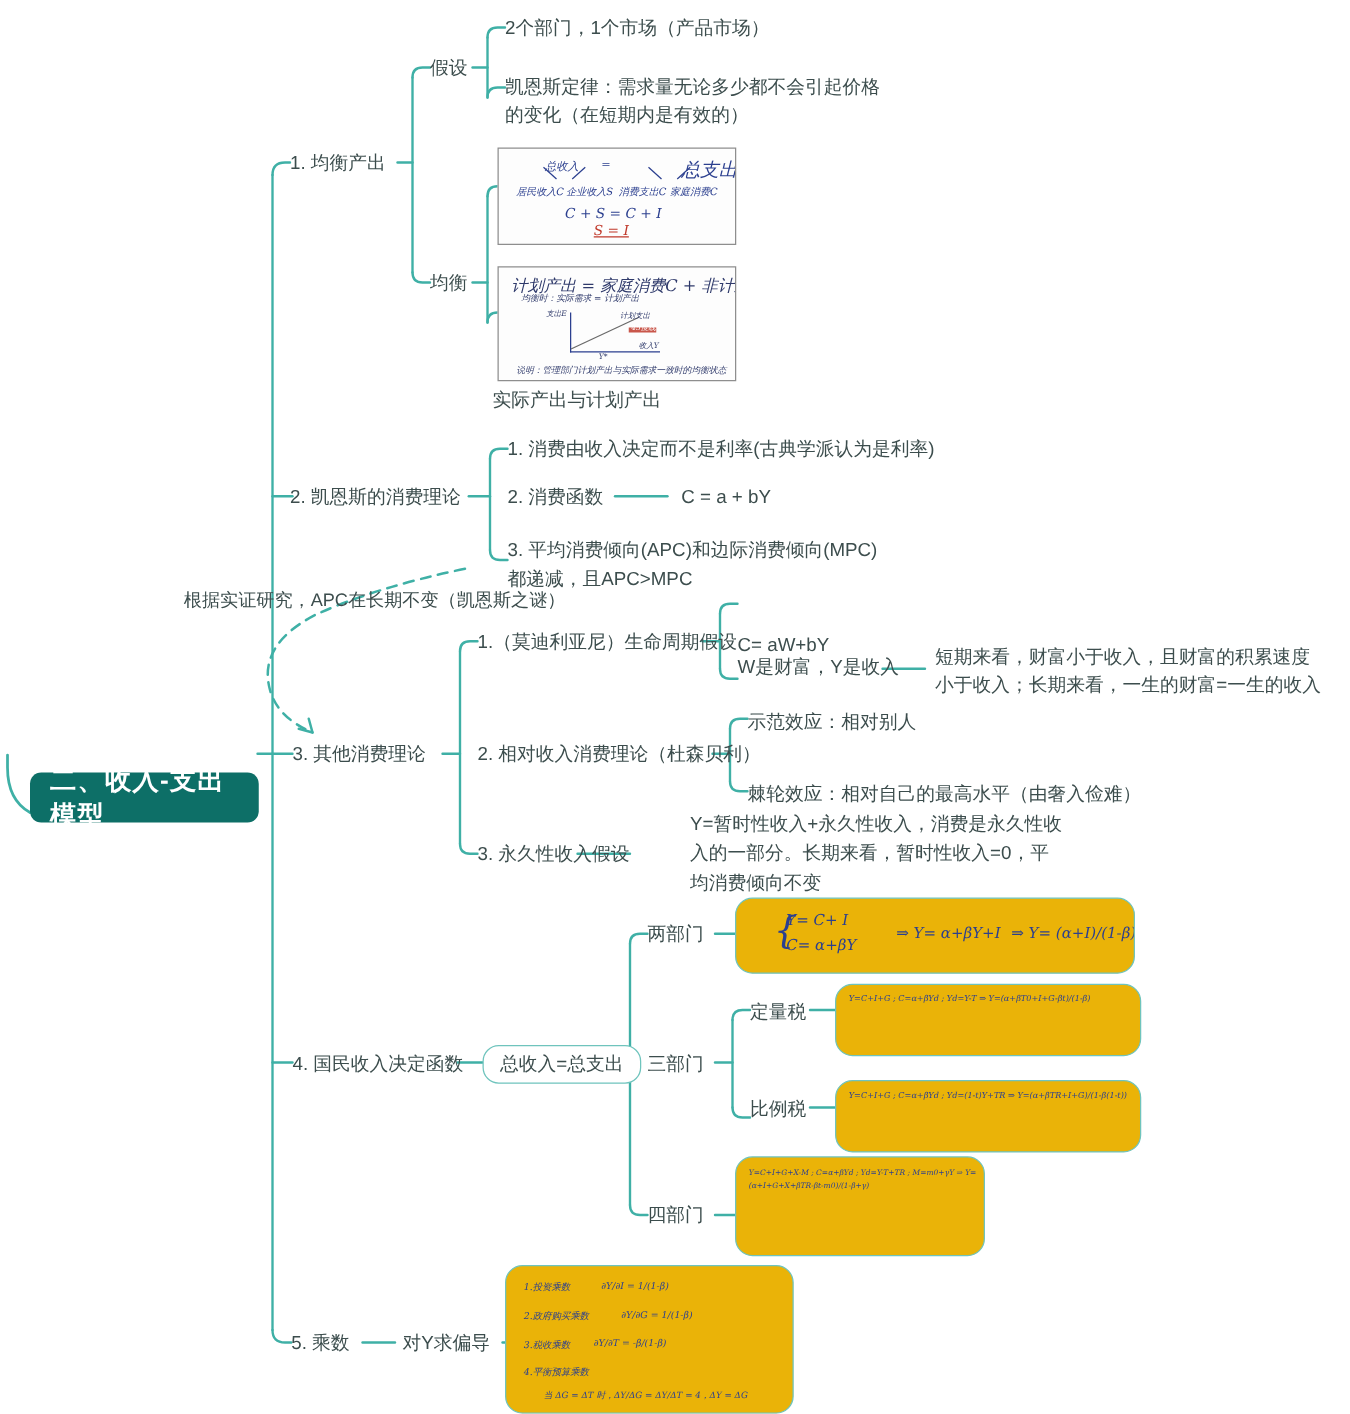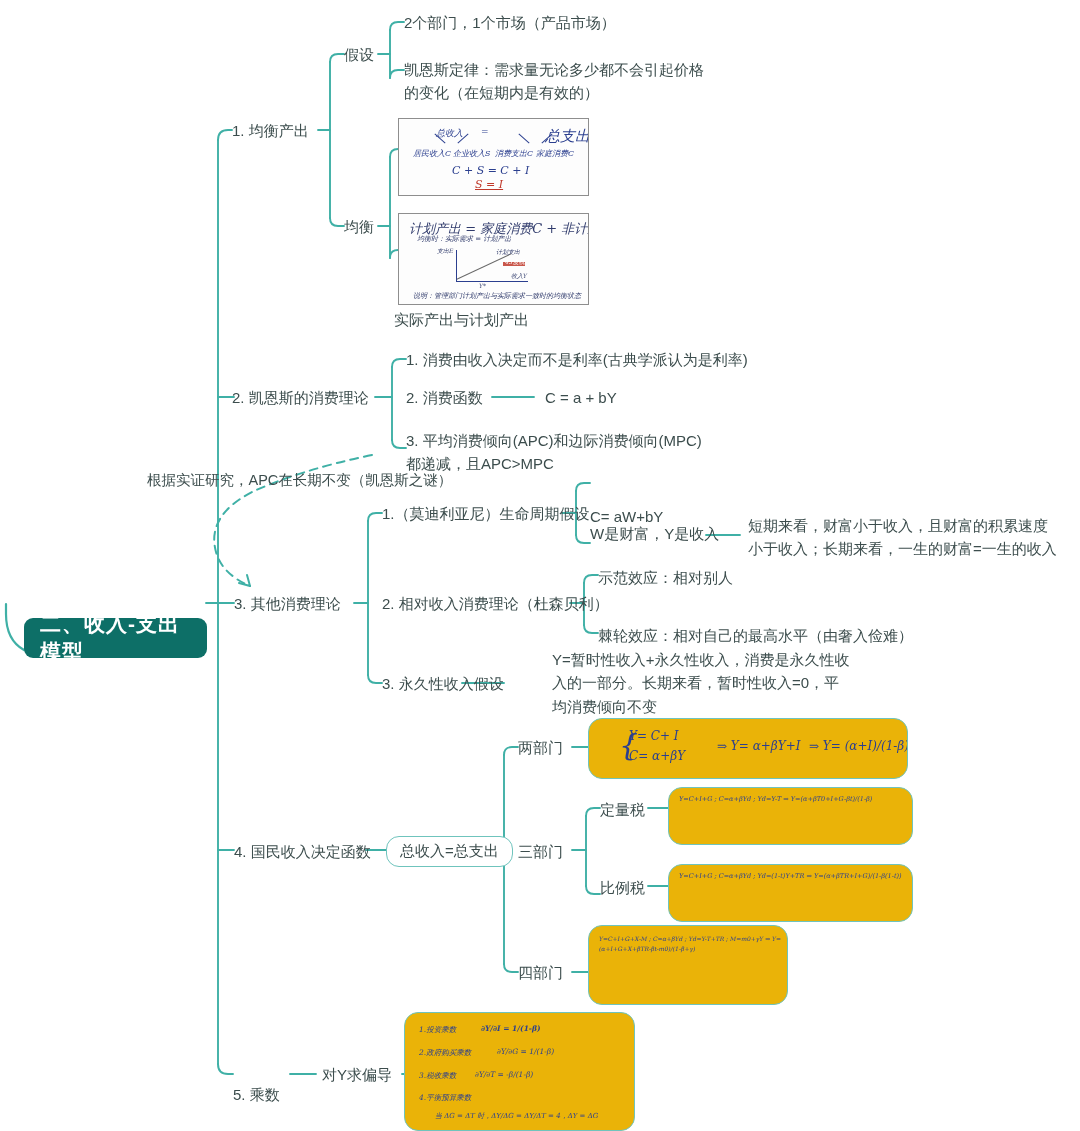--- a/index.html
+++ b/index.html
@@ -222,25 +222,25 @@
 </div>
 
 <div class="formula-box" style="left:668px;top:864px;width:245px;height:58px;">
   <div class="hw" style="left:10px;top:7px;font-size:6.5px;white-space:pre-line;line-height:1.45;">Y=C+I+G ; C=α+βYd ; Yd=(1-t)Y+TR ⇒ Y=(α+βTR+I+G)/(1-β(1-t))</div>
 </div>
 
 <div class="formula-box" style="left:588px;top:925px;width:200px;height:80px;">
   <div class="hw" style="left:10px;top:8px;font-size:6px;white-space:pre-line;line-height:1.6;">Y=C+I+G+X-M ; C=α+βYd ; Yd=Y-T+TR ; M=m0+γY ⇒ Y=(α+I+G+X+βTR-βt-m0)/(1-β+γ)</div>
 </div>
 
-<div class="node" style="left:233px;top:1063px;margin-top:20px;">5. 乘数</div>
+<div class="node" style="left:233px;top:1063px;">5. 乘数</div>
 <div class="node" style="left:322px;top:1063px;">对Y求偏导</div>
 
 <div class="formula-box" style="left:404px;top:1012px;width:231px;height:119px;">
   <div class="hw" style="left:14px;top:12px;font-size:7.5px;">1.投资乘数</div>
-  <div class="hw" style="left:76px;top:11px;font-size:7.5px;font-weight:bold;">∂Y/∂I = 1/(1-β)</div>
+  <div class="hw" style="left:76px;top:11px;font-size:7.5px;">∂Y/∂I = 1/(1-β)</div>
   <div class="hw" style="left:14px;top:35px;font-size:7.5px;">2.政府购买乘数</div>
   <div class="hw" style="left:92px;top:34px;font-size:7.5px;">∂Y/∂G = 1/(1-β)</div>
   <div class="hw" style="left:14px;top:58px;font-size:7.5px;">3.税收乘数</div>
   <div class="hw" style="left:70px;top:57px;font-size:7.5px;">∂Y/∂T = -β/(1-β)</div>
   <div class="hw" style="left:14px;top:80px;font-size:7.5px;">4.平衡预算乘数</div>
   <div class="hw" style="left:30px;top:98px;font-size:7px;">当 ΔG = ΔT 时，ΔY/ΔG = ΔY/ΔT = 4，ΔY = ΔG</div>
 </div>
 
 </body></html>

